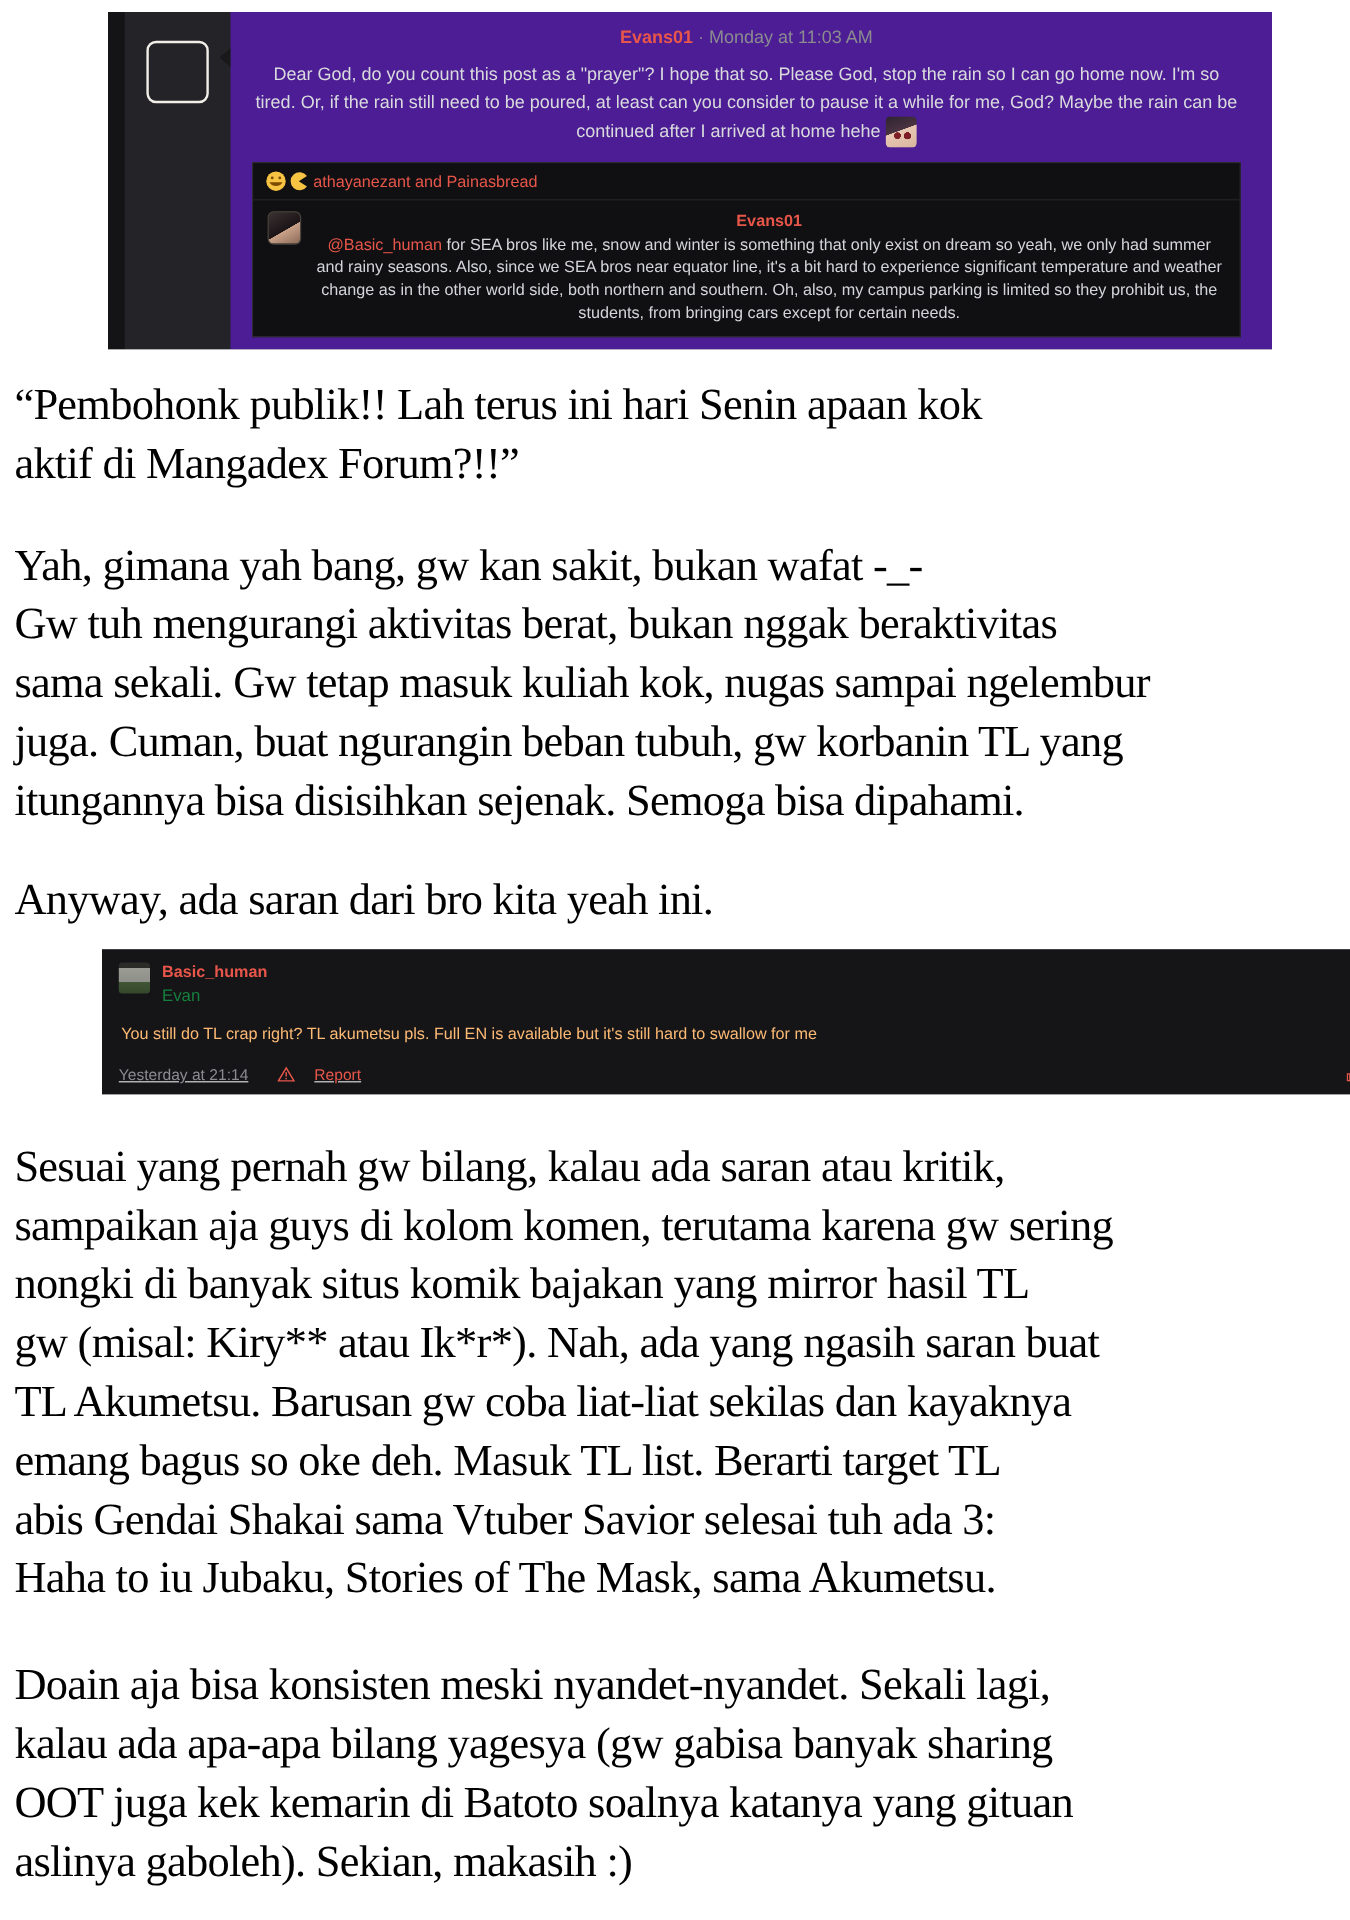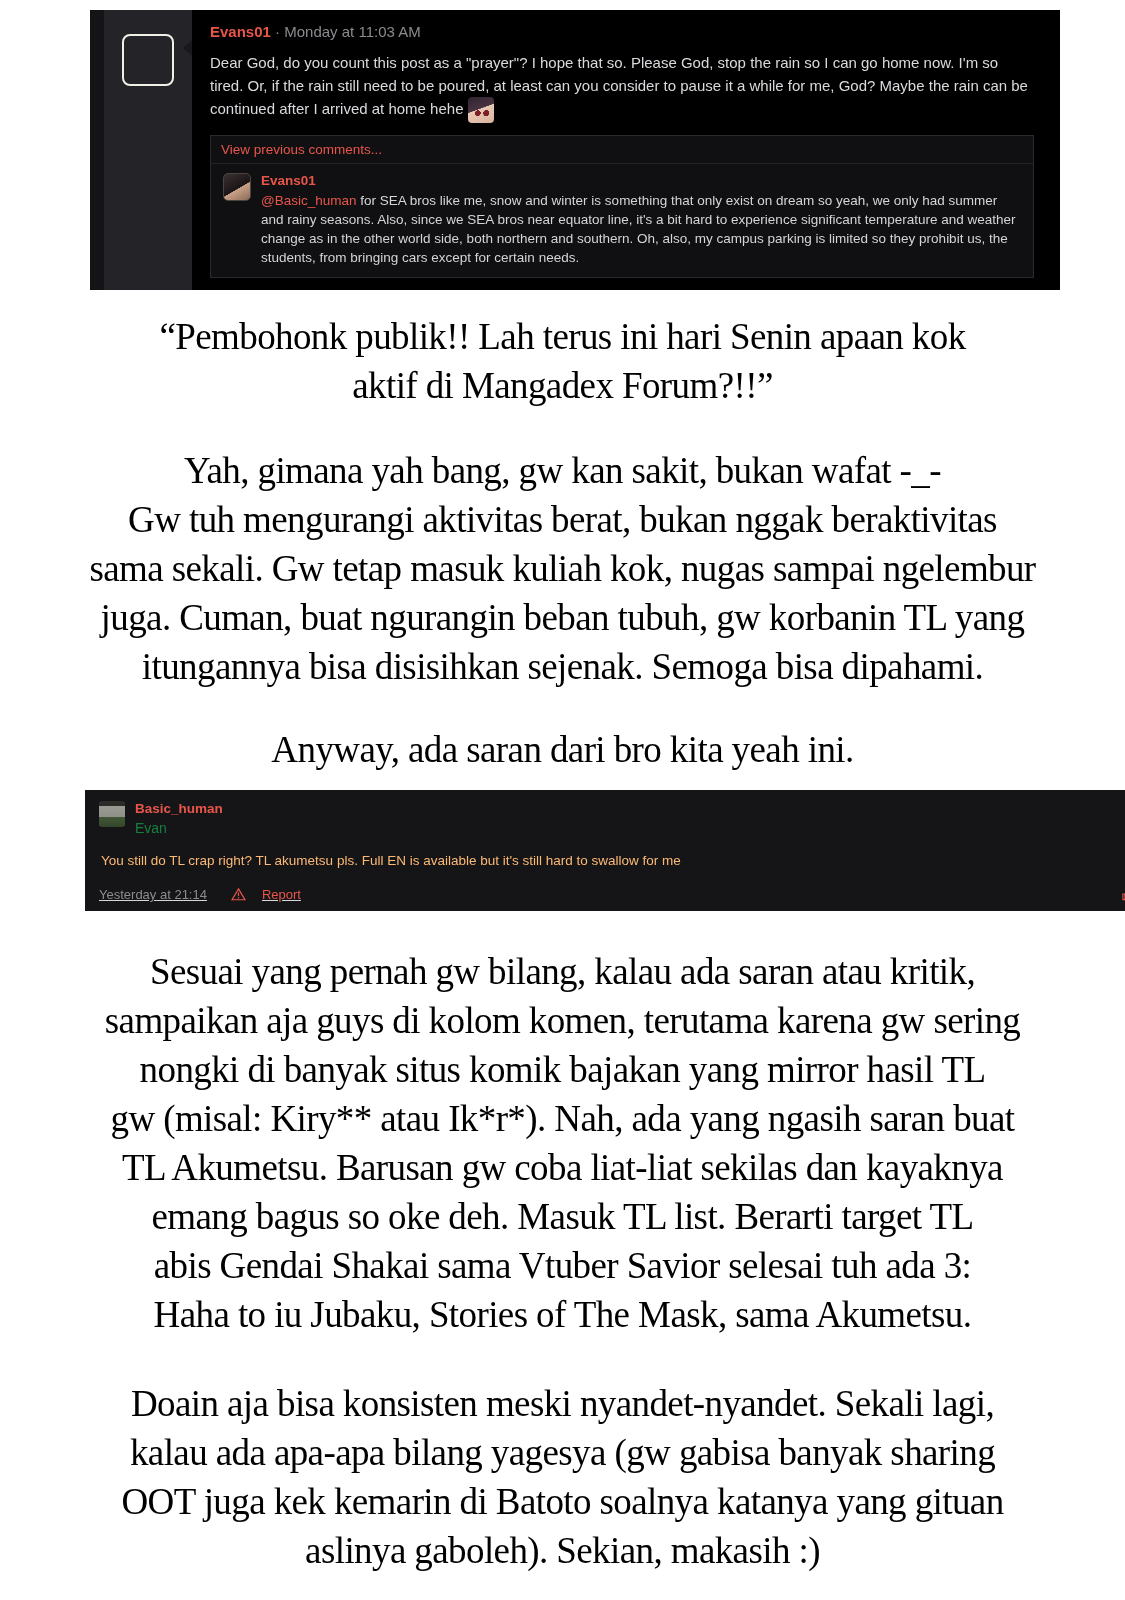--- a/index.html
+++ b/index.html
@@ -16,21 +16,21 @@
   
   .s1{margin:10px 0 0 90px; width:970px; min-height:280px; display:flex; background:#1d1d20;}
   .s1-strip{width:14px; background:#141417;}
   .s1-avatar-col{width:88px; background:#242428; padding-top:24px; display:flex; justify-content:center; align-items:flex-start; flex:none;}
   .avatar-lg{
     width:48px; height:48px; border-radius:8px; border:2px solid #f2efe9;
     background:
       radial-gradient(circle at 22% 78%, #6d233 0 14%, rgba(0,0,0,0) 15%),
       linear-gradient(125deg, #5a5a58 0%, #8c8a84 35%, #cfcabf 60%, #efede7 100%);
   }
-  .s1-content{flex:1; background:#000000; padding:12px 26px 10px 18px; position:relative;}
+  .s1-content{flex:1; background:#4c1d95; padding:12px 26px 10px 18px; position:relative;text-align:center;}
   .s1-content::before{content:""; position:absolute; left:-9px; top:30px;
     border-top:8px solid transparent; border-bottom:8px solid transparent; border-right:9px solid #19191c;}
   .p-head{font-size:15px; line-height:20px;}
   .p-body{margin-top:9px; font-size:15px; line-height:23px; color:#d9dadd;}
   .emote{
     display:inline-block; width:26px; height:26px; border-radius:4px; vertical-align:-9px; margin-left:4px;
     background:
       radial-gradient(circle at 38% 62%, #7e1f28 0 12%, rgba(0,0,0,0) 13%),
       radial-gradient(circle at 70% 62%, #7e1f28 0 12%, rgba(0,0,0,0) 13%),
       linear-gradient(160deg, #2e2430 0%, #4a3341 45%, #e8c9b4 46%, #d9b49e 100%);
@@ -53,21 +53,21 @@
   .s2-name{font-size:13.5px; line-height:15px;}
   .s2-sub{margin-top:4px; font-size:14px; color:#15803d;}
   .s2-body{margin:17px 0 0 2px; font-size:13.5px; color:#fdba74;}
   .s2-footer{margin-top:19px; display:flex; align-items:center; font-size:13px;text-decoration:underline;}
   .s2-report{margin-left:24px; display:flex; align-items:center; gap:16px;}
   .s2-like{margin-left:auto; display:flex; align-items:center; gap:8px;}
 
   
   .serif{
     font-family:"Liberation Serif", serif; color:#000;
-    text-align:center; white-space:pre-line;
+    white-space:pre-line;
     font-size:37px; line-height:49px; letter-spacing:-0.6px;
     margin-left:12px; margin-right:12px;
   }
   .quote-p{margin-top:22px;}
   .p2{margin-top:36px;}
   .p3{margin-top:34px;}
   .p4{margin-top:36px;}
   .p5{margin-top:40px; margin-bottom:30px;}
 </style>
 </head>
@@ -81,21 +81,30 @@
   <div class="s1-content">
     <div class="p-head">
       <span class="uname">Evans01</span>
       <span class="dim">·</span>
       <span class="dim">Monday at 11:03 AM</span>
     </div>
     <div class="p-body"><span>Dear God, do you count this post as a "prayer"? I hope that so. Please God, stop the rain so I can go home now. I'm so tired. Or, if the rain still need to be poured, at least can you consider to pause it a while for me, God? Maybe the rain can be continued after I arrived at home hehe</span><span class="emote"></span></div>
 
     <div class="quote-block">
       <div class="q-row">
-        <span class="red">View previous comments...</span>
+        <svg width="18" height="18" viewBox="0 0 20 20">
+            <circle cx="10" cy="10" r="9" fill="#f6c343"></circle>
+            <path d="M4 11c1.5 4.5 10.5 4.5 12 0z" fill="#7a4b00"></path>
+            <circle cx="6.5" cy="7" r="1.3" fill="#7a4b00"></circle>
+            <circle cx="13.5" cy="7" r="1.3" fill="#7a4b00"></circle>
+          </svg>
+        <svg width="16" height="16" viewBox="0 0 20 20" style="margin-left:-2px">
+            <path d="M18.5 4.5 L10 10 L18.5 15.5 A9.4 9.4 0 1 1 18.5 4.5 Z" fill="#f6c343"></path>
+          </svg>
+        <span class="red">athayanezant and Painasbread</span>
       </div>
       <div class="q-reply">
         <div class="avatar-sm"></div>
         <div class="q-reply-main">
           <div class="uname" style="font-size:13.5px">Evans01</div>
           <div class="q-reply-body"><span class="red">@Basic_human</span><span> for SEA bros like me, snow and winter is something that only exist on dream so yeah, we only had summer and rainy seasons. Also, since we SEA bros near equator line, it's a bit hard to experience significant temperature and weather change as in the other world side, both northern and southern. Oh, also, my campus parking is limited so they prohibit us, the students, from bringing cars except for certain needs.</span></div>
         </div>
       </div>
     </div>
   </div>

